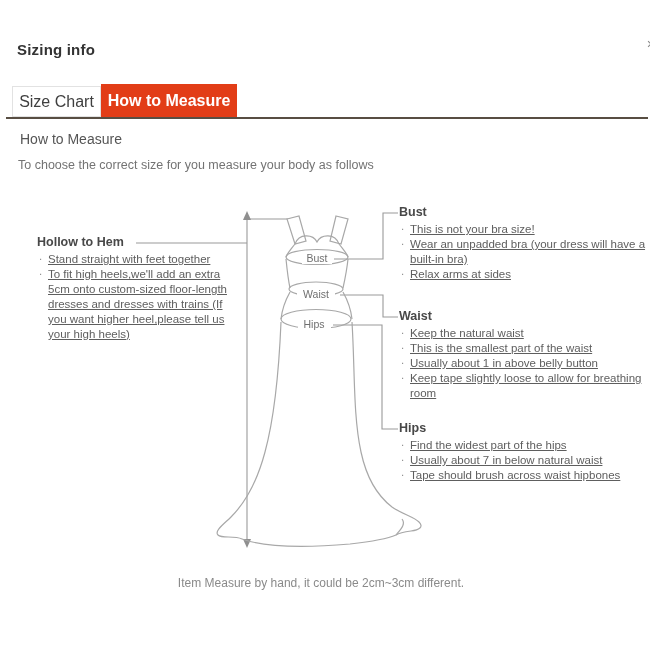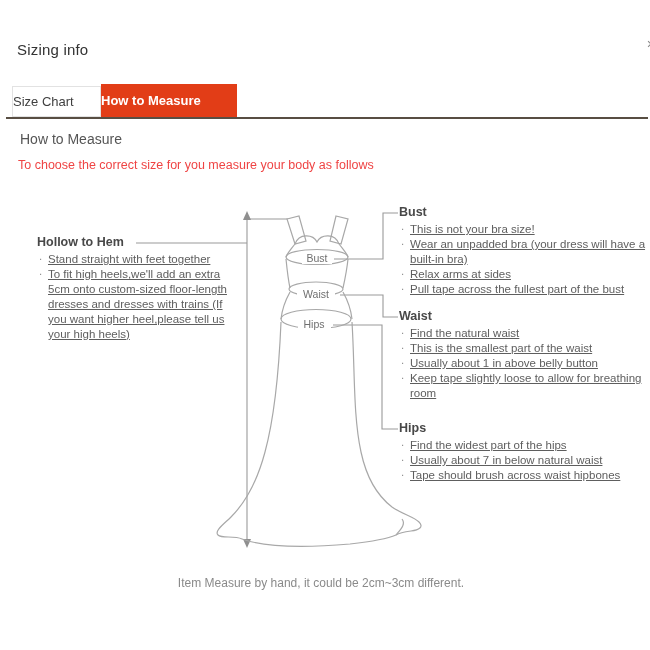--- a/index.html
+++ b/index.html
@@ -3,43 +3,43 @@
 <meta charset="utf-8">
 <style>
   * { margin:0; padding:0; box-sizing:border-box; }
   html,body { background:#fff; }
   #app {
     position:relative; width:650px; height:650px; background:#ffffff;
     overflow:hidden; font-family:"Liberation Sans", sans-serif; color:#555;
   }
   .page-title {
     position:absolute; left:17px; top:41px;
-    font-size:15px; font-weight:normal; color:#333; letter-spacing:.2px;
+    font-size:15px; font-weight:bold; color:#333; letter-spacing:.2px;
   }
   .close-icon {
     position:absolute; right:-5px; top:37px; font-size:14px; color:#8a8a8a;
     cursor:pointer; line-height:14px;
   }
   .tab {
-    position:absolute; display:flex; align-items:center; justify-content:flex-start;
-    font-size:13px; cursor:pointer;
+    position:absolute; display:flex; align-items:center; justify-content:center;
+    font-size:16px; cursor:pointer;
   }
   .tab-inactive {
     left:12px; top:86px; width:89px; height:31px;
     background:#fff; border:1px solid #e2e2e2; color:#3f3f3f;
   }
   .tab-active {
     left:101px; top:84px; width:136px; height:33px;
     background:#e23d17; color:#fff; font-weight:bold;
   }
   .tab-underline {
     position:absolute; left:6px; right:2px; top:117px; height:2px; background:#584e43;
   }
   .content-heading { position:absolute; left:20px; top:131px; font-size:14px; color:#555; }
-  .content-sub    { position:absolute; left:18px; top:158px; font-size:12.5px; color:#ef4444; }
+  .content-sub    { position:absolute; left:18px; top:158px; font-size:12.5px; color:#737373; }
 
   .diagram-svg { position:absolute; left:0; top:0; width:650px; height:650px; pointer-events:none; }
   .dress-label { font-size:10.5px; fill:#6f6f6f; font-family:"Liberation Sans", sans-serif; }
 
   .section { position:absolute; }
   .section h3 { font-size:12.5px; font-weight:bold; color:#484848; margin:0 0 3px 0; }
   .section ul { list-style:none; }
   .section li {
     position:relative; padding-left:11px; font-size:11.5px; line-height:15px; color:#5e5e5e;text-decoration:underline;
   }
@@ -127,28 +127,27 @@
         <li>To fit high heels,we'll add an extra 5cm onto custom-sized floor-length dresses and dresses with trains (If you want higher heel,please tell us your high heels)</li>
       </ul>
   </div>
 
   <div class="section sec-bust">
     <h3>Bust</h3>
     <ul>
         <li>This is not your bra size!</li>
         <li>Wear an unpadded bra (your dress will have a built-in bra)</li>
         <li>Relax arms at sides</li>
-        <li>Pull tape across the fullest part of the bust</li>
       </ul>
   </div>
 
   <div class="section sec-waist">
     <h3>Waist</h3>
     <ul>
-        <li>Find the natural waist</li>
+        <li>Keep the natural waist</li>
         <li>This is the smallest part of the waist</li>
         <li>Usually about 1 in above belly button</li>
         <li>Keep tape slightly loose to allow for breathing room</li>
       </ul>
   </div>
 
   <div class="section sec-hips">
     <h3>Hips</h3>
     <ul>
         <li>Find the widest part of the hips</li>

